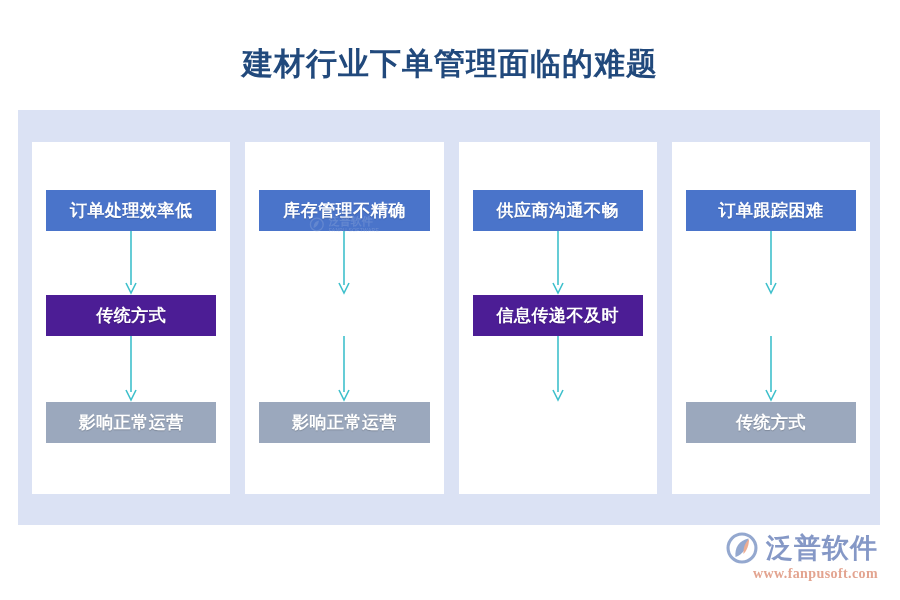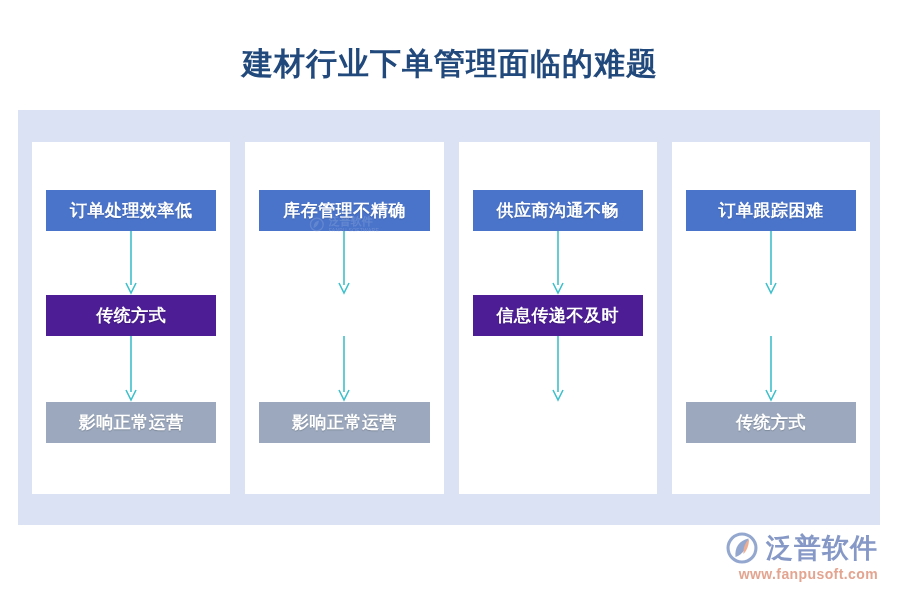--- a/index.html
+++ b/index.html
@@ -149,21 +149,21 @@
     color: #7f93c4;
     letter-spacing: 1px;
     line-height: 30px;
   }
   .brand-url {
     margin-top: 1px;
     font-size: 14px;
     font-weight: bold;
     color: #e2a08b;
     letter-spacing: 0.4px;
-    font-family: Liberation Sans, sans-serif;
+    font-family: Liberation Serif, serif;
     align-self: flex-end;
   }
 </style>
 </head>
 <body>
 
 <div class="page-title">建材行业下单管理面临的难题</div>
 
 <div class="outer-panel"></div>
 

